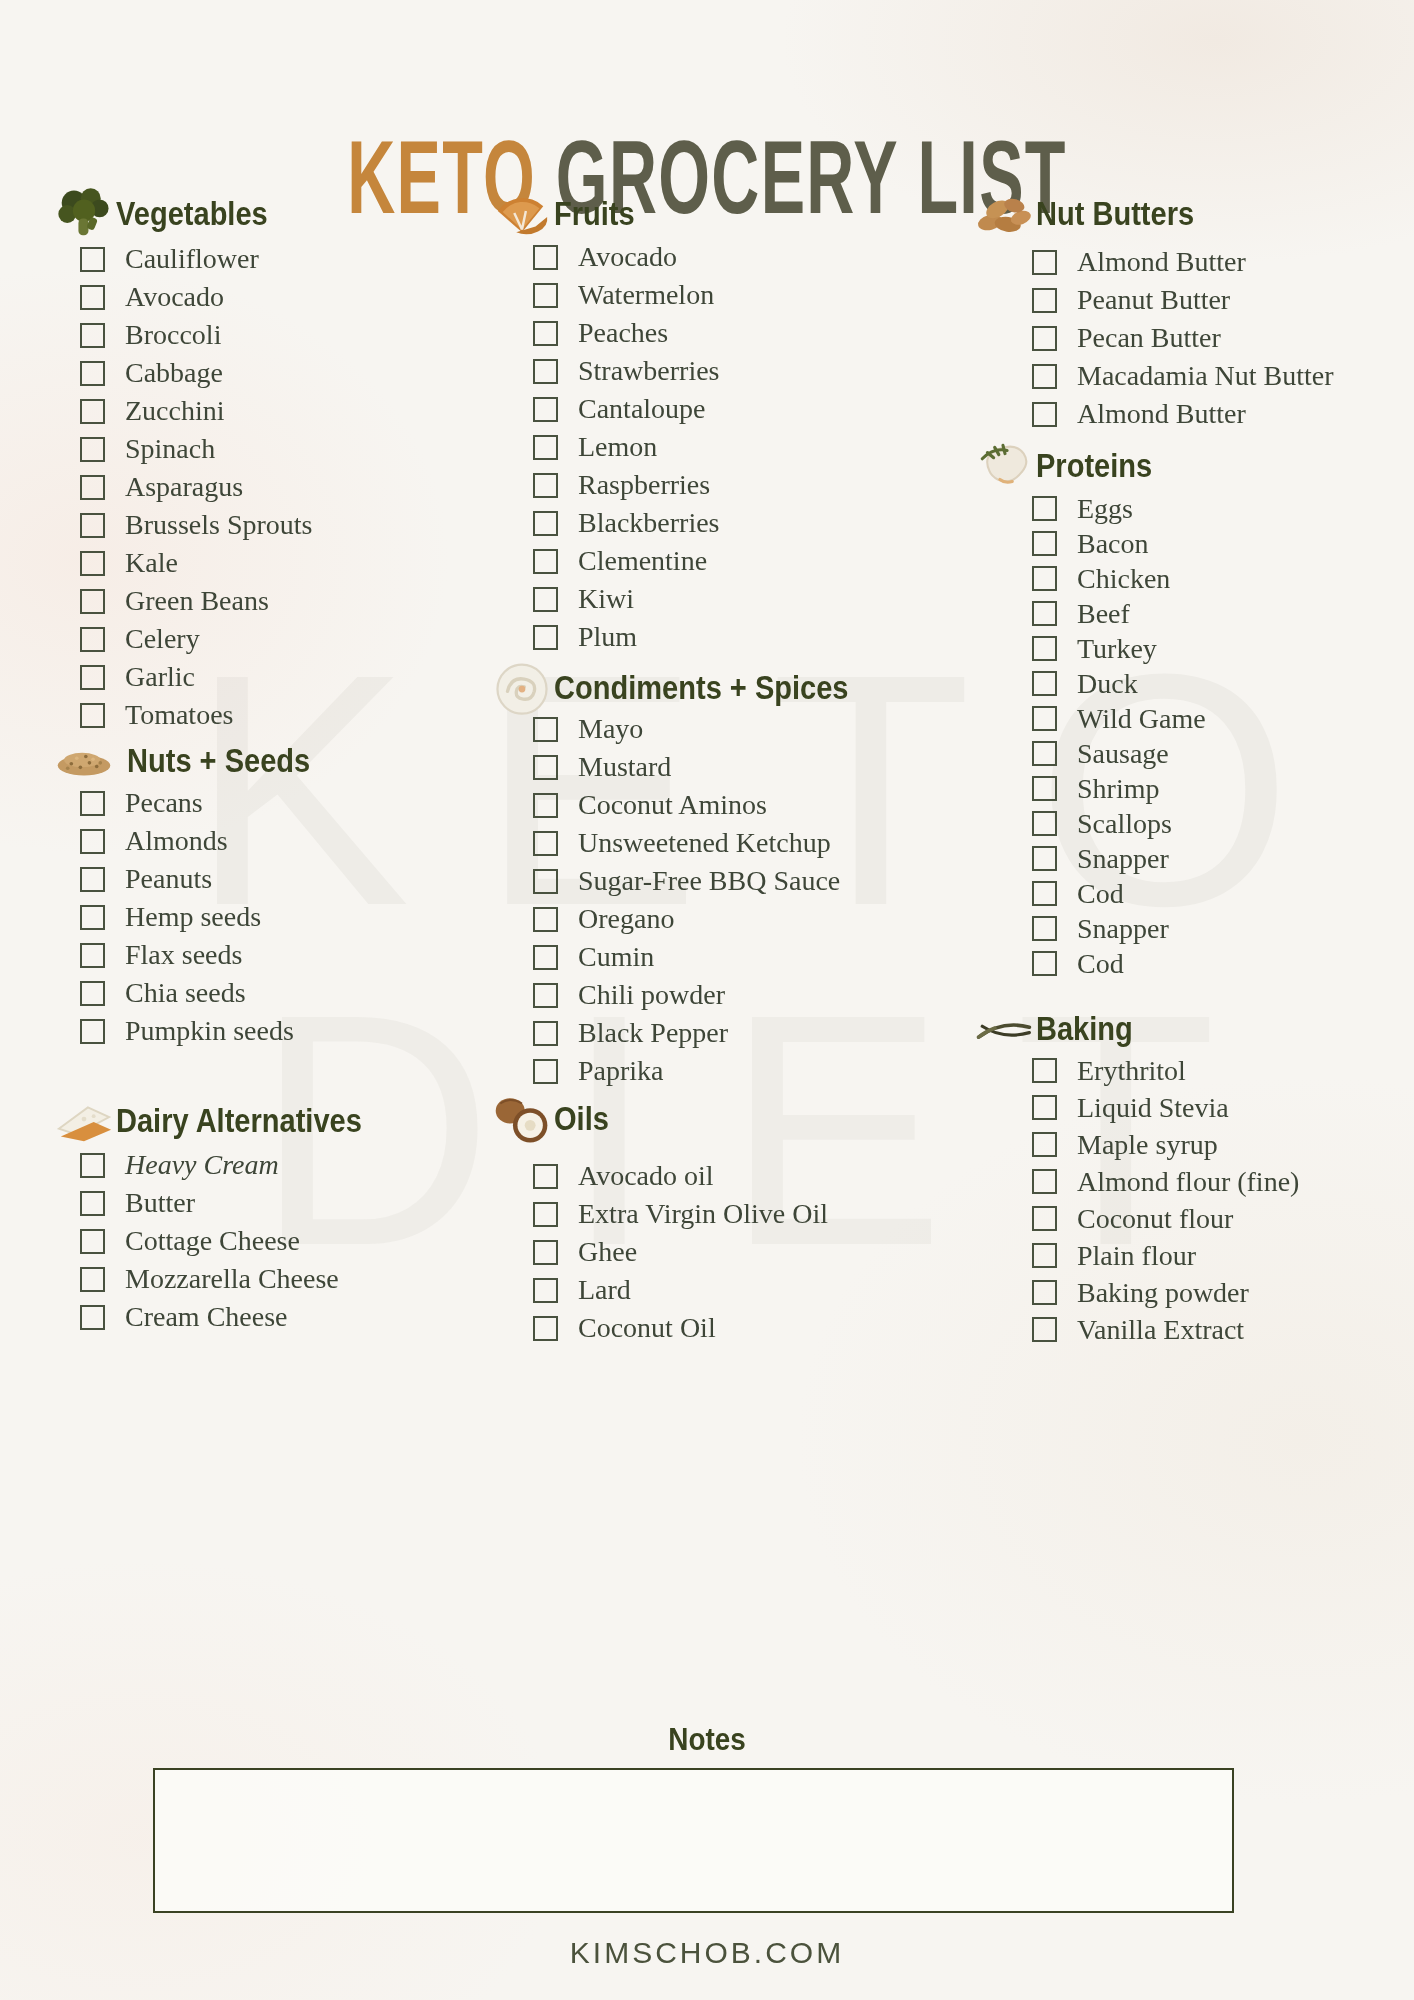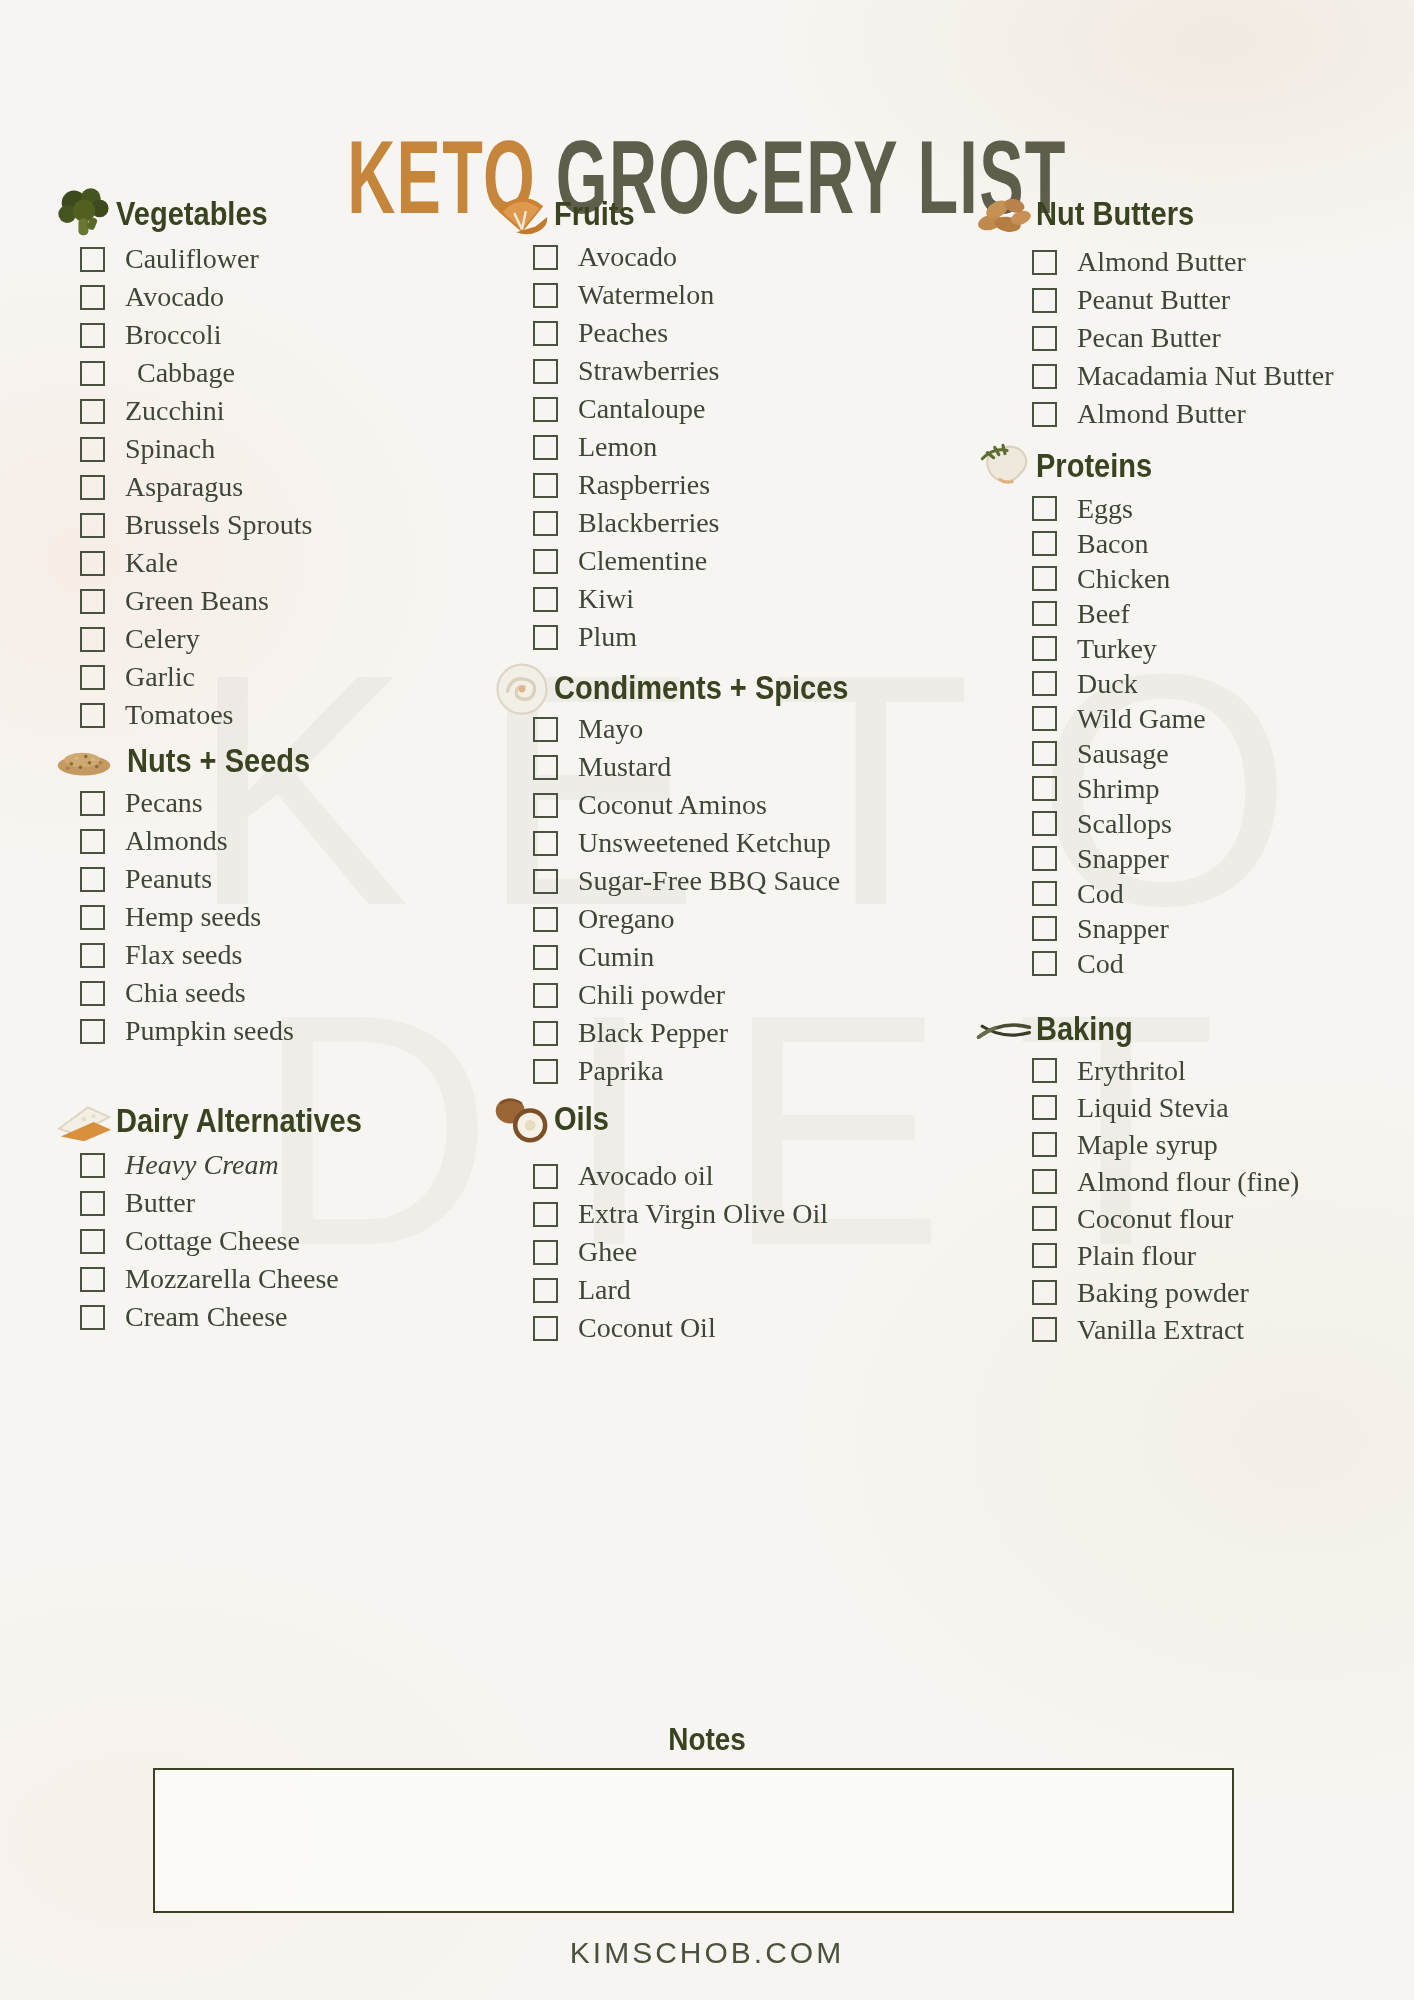--- a/index.html
+++ b/index.html
@@ -133,21 +133,21 @@
           <span class="item-label">Cauliflower</span>
         </div>
         <div class="item" style="height: 38px;">
           <span class="checkbox"></span>
           <span class="item-label">Avocado</span>
         </div>
         <div class="item" style="height: 38px;">
           <span class="checkbox"></span>
           <span class="item-label">Broccoli</span>
         </div>
-        <div class="item" style="height: 38px; gap: 12px;">
+        <div class="item" style="height: 38px;">
           <span class="checkbox"></span>
           <span class="item-label">Cabbage</span>
         </div>
         <div class="item" style="height: 38px;">
           <span class="checkbox"></span>
           <span class="item-label">Zucchini</span>
         </div>
         <div class="item" style="height: 38px;">
           <span class="checkbox"></span>
           <span class="item-label">Spinach</span>

